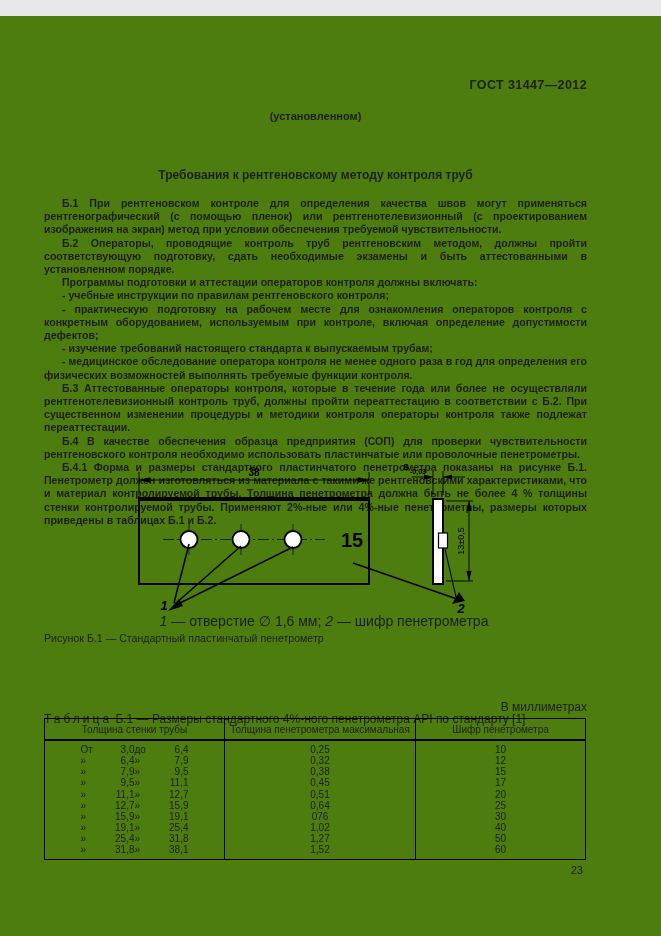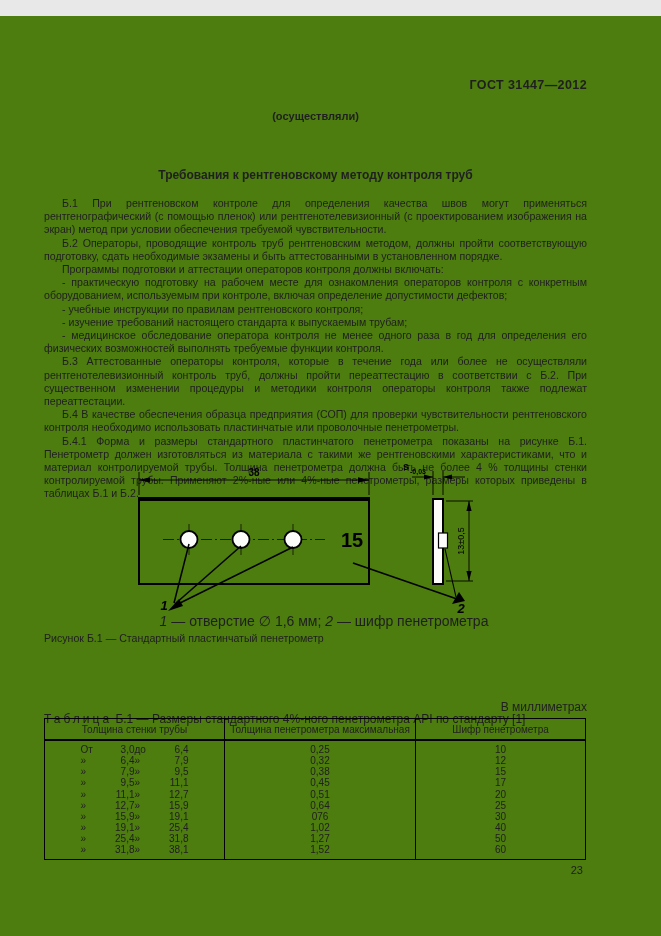--- a/index.html
+++ b/index.html
@@ -5,21 +5,21 @@
   html,body{margin:0;padding:0;background:#e8e8e8;}
   .page{
     position:relative;width:661px;height:936px;background:#4d7c0f;
     font-family:"Liberation Sans","DejaVu Sans",sans-serif;color:#1f1f1f;
     overflow:hidden;margin:16px auto;
   }
   .gost-header{position:absolute;top:62px;right:74px;font-size:12.5px;font-weight:bold;letter-spacing:.4px;}
   .annex{position:absolute;top:93px;left:44px;width:543px;text-align:center;font-size:11px;font-weight:bold;line-height:14px;}
   .doc-title{position:absolute;top:152px;left:44px;width:543px;text-align:center;font-size:12px;font-weight:bold;}
   .body-text{position:absolute;top:181px;left:44px;width:543px;font-size:10.6px;line-height:13.2px;text-align:justify;}
-  .body-text p{margin:0;text-indent:18px;}
+  .body-text p{margin:0;text-indent:18px;font-weight:bold;}
   .figure-wrap{position:absolute;top:443px;left:120px;width:400px;height:157px;}
   .fig-legend{position:absolute;top:597px;left:44px;width:560px;text-align:center;font-size:14px;}
   .fig-legend .num{font-style:italic;}
   .fig-caption{position:absolute;top:616px;left:44px;width:543px;text-align:left;font-size:10.6px;}
   .tbl-title{position:absolute;top:696px;left:44px;width:543px;font-size:12px;}
   .tbl-title .spaced{letter-spacing:3px;}
   .units-note{position:absolute;top:684px;left:44px;width:543px;text-align:right;font-size:12px;}
   table.data{
     position:absolute;top:702px;left:44px;width:541px;border-collapse:collapse;
     font-size:10px;color:#1f1f1f;table-layout:fixed;
@@ -42,32 +42,32 @@
   svg text{font-family:"Liberation Sans","DejaVu Sans",sans-serif;fill:#000;}
 </style>
 </head>
 <body>
 
 <div class="page">
 
   <div class="gost-header">ГОСТ  31447—2012</div>
 
   <div class="annex">
-    <div>(осуществляли)</div>
+    <div>(установленном)</div>
   </div>
 
   <div class="doc-title">Требования к рентгеновскому методу контроля труб</div>
 
   <div class="body-text">
 
   <p>Б.1  При рентгеновском контроле для определения качества швов могут применяться рентгенографический (с помощью пленок) или рентгенотелевизионный (с проектированием изображения на экран) метод при условии обеспечения требуемой чувствительности.</p>
       <p>Б.2  Операторы, проводящие контроль труб рентгеновским методом, должны пройти соответствующую подготовку, сдать необходимые экзамены и быть аттестованными в установленном порядке.</p>
       <p>Программы подготовки и аттестации операторов контроля должны включать:</p>
+      <p>- учебные инструкции по правилам рентгеновского контроля;</p>
       <p>- практическую подготовку на рабочем месте для ознакомления операторов контроля с конкретным оборудованием, используемым при контроле, включая определение допустимости дефектов;</p>
-      <p>- учебные инструкции по правилам рентгеновского контроля;</p>
       <p>- изучение требований настоящего стандарта к выпускаемым трубам;</p>
       <p>- медицинское обследование оператора контроля не менее одного раза в год для определения его физических возможностей выполнять требуемые функции контроля.</p>
       <p>Б.3  Аттестованные операторы контроля, которые в течение года или более не осуществляли рентгенотелевизионный контроль труб, должны пройти переаттестацию в соответствии с Б.2. При существенном изменении процедуры и методики контроля операторы контроля также подлежат переаттестации.</p>
       <p>Б.4  В качестве обеспечения образца предприятия (СОП) для проверки чувствительности рентгеновского контроля необходимо использовать пластинчатые или проволочные пенетрометры.</p>
       <p>Б.4.1  Форма и размеры стандартного пластинчатого пенетрометра показаны на рисунке Б.1. Пенетрометр должен изготовляться из материала с такими же рентгеновскими характеристиками, что и материал контролируемой трубы. Толщина пенетрометра должна быть не более 4 % толщины стенки контролируемой трубы. Применяют 2%-ные или 4%-ные пенетрометры, размеры которых приведены в таблицах Б.1 и Б.2.</p>
     </div>
 
   <div class="figure-wrap">
     <svg width="400" height="157" viewBox="0 0 400 157">
 

